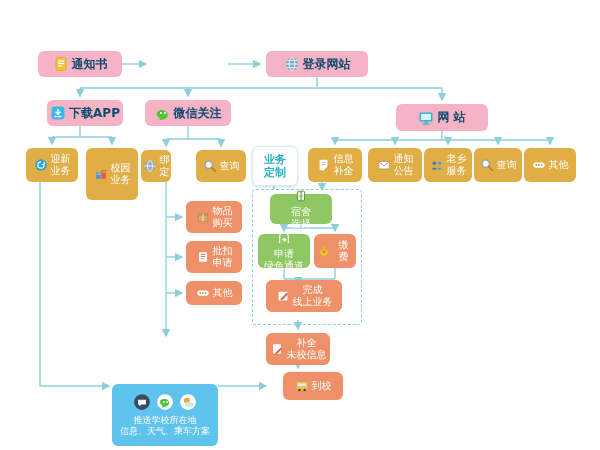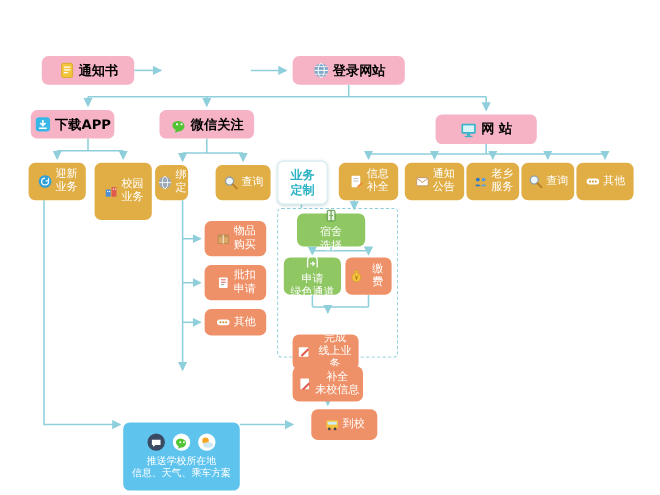--- a/index.html
+++ b/index.html
@@ -13,21 +13,21 @@
   .group-dashed{
     position:absolute;z-index:2;
     border:1px dashed var(--arrow,#8ecfdb);
     border-radius:4px;background:transparent;
   }
   .node{
     position:absolute;z-index:3;box-sizing:border-box;
     display:flex;align-items:center;justify-content:center;gap:3px;
     border-radius:6px;padding:2px 3px;
   }
-  .pink{background:var(--pink,#f6b3c6);color:#000000;font-weight:bold;font-size:12px;}
+  .pink{background:var(--pink,#f6b3c6);color:#0c4a6e;font-weight:bold;font-size:12px;}
   .gold{background:var(--gold,#e0ae45);color:#fff;font-size:10px;}
   .orange{background:var(--orange,#ef9168);color:#fff;font-size:10px;}
   .green{background:var(--green,#8fc763);color:#fff;font-size:10px;flex-direction:column;}
   .white-box{
     background:#fff;border:1px solid #d8edf1;color:var(--teal,#2bb1c4);
     font-weight:bold;font-size:11px;box-shadow:0 1px 3px rgba(60,120,130,.25);
   }
   .blue-card{
     background:var(--blue,#5ec4ee);color:#fff;font-size:9px;
     flex-direction:column;gap:4px;padding:5px 4px;margin-top:44px;
@@ -114,21 +114,21 @@
           <circle cx="8" cy="8" r="6.3" fill="#7fa8c9"></circle>
           <ellipse cx="8" cy="8" rx="2.8" ry="6.3" fill="none" stroke="#fff" stroke-width=".9"></ellipse>
           <line x1="1.7" y1="8" x2="14.3" y2="8" stroke="#fff" stroke-width=".9"></line>
           <line x1="2.6" y1="4.5" x2="13.4" y2="4.5" stroke="#fff" stroke-width=".7"></line>
           <line x1="2.6" y1="11.5" x2="13.4" y2="11.5" stroke="#fff" stroke-width=".7"></line>
         </svg>
       </span>
     <span class="lbl">登录网站</span>
   </div>
 
-  <div class="node pink" style="left:28px;top:100px;width:76px;height:26px">
+  <div class="node pink" style="left:47px;top:100px;width:76px;height:26px">
     <span class="icon ic16">
         <svg viewBox="0 0 16 16" xmlns="http://www.w3.org/2000/svg">
           <rect x="1.5" y="1.5" width="13" height="13" rx="3" fill="#39b8e8"></rect>
           <path d="M8 4 v4.5 M5.6 6.8 L8 9.2 L10.4 6.8" stroke="#fff" stroke-width="1.4" fill="none"></path>
           <line x1="4.5" y1="11.5" x2="11.5" y2="11.5" stroke="#fff" stroke-width="1.4"></line>
         </svg>
       </span>
     <span class="lbl">下载APP</span>
   </div>
   <div class="node pink" style="left:145px;top:100px;width:86px;height:26px">
@@ -315,21 +315,21 @@
   </div>
   <div class="node orange" style="left:314px;top:234px;width:42px;height:34px">
     <span class="icon ic14">
         <svg viewBox="0 0 16 16" xmlns="http://www.w3.org/2000/svg">
           <path d="M6 2.5 h4 l-1.2 2.3 a4.6 4.6 0 1 1 -1.6 0 z" fill="#f5c33b" stroke="#d8a22a" stroke-width=".8"></path>
           <text x="8" y="11.8" font-size="6.5" fill="#9c6f12" text-anchor="middle">¥</text>
         </svg>
       </span>
     <span class="lbl">缴费</span>
   </div>
-  <div class="node orange" style="left:266px;top:304px;width:60px;height:32px">
+  <div class="node orange" style="left:266px;top:280px;width:76px;height:32px">
     <span class="icon ic14">
         <svg viewBox="0 0 16 16" xmlns="http://www.w3.org/2000/svg">
           <rect x="3" y="3" width="10" height="10" rx="1" fill="#fff"></rect>
           <path d="M5 11.5 L12.3 4.2 L13.8 5.7 L6.5 13 z" fill="#e05a4e"></path>
         </svg>
       </span>
     <span class="lbl">完成
 线上业务</span>
   </div>
 

